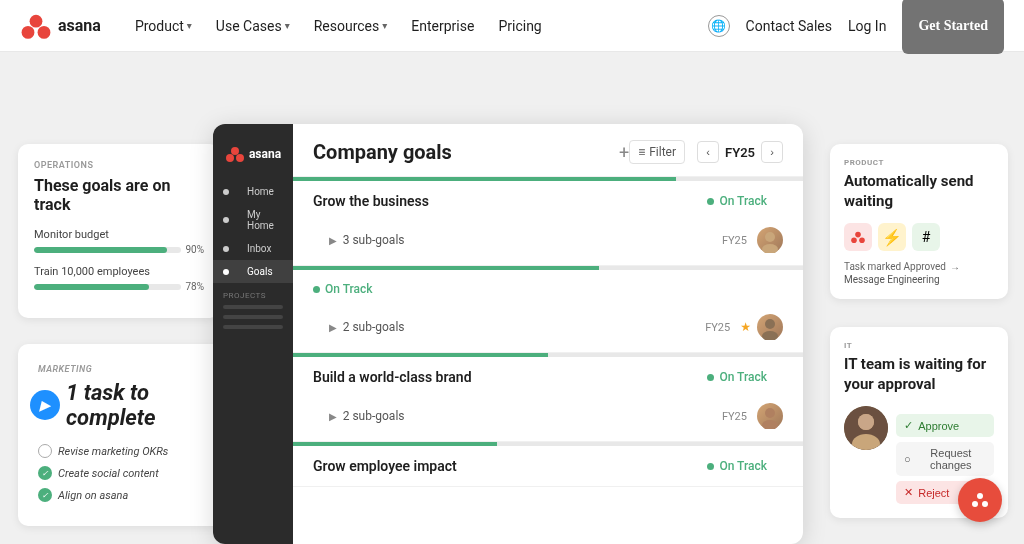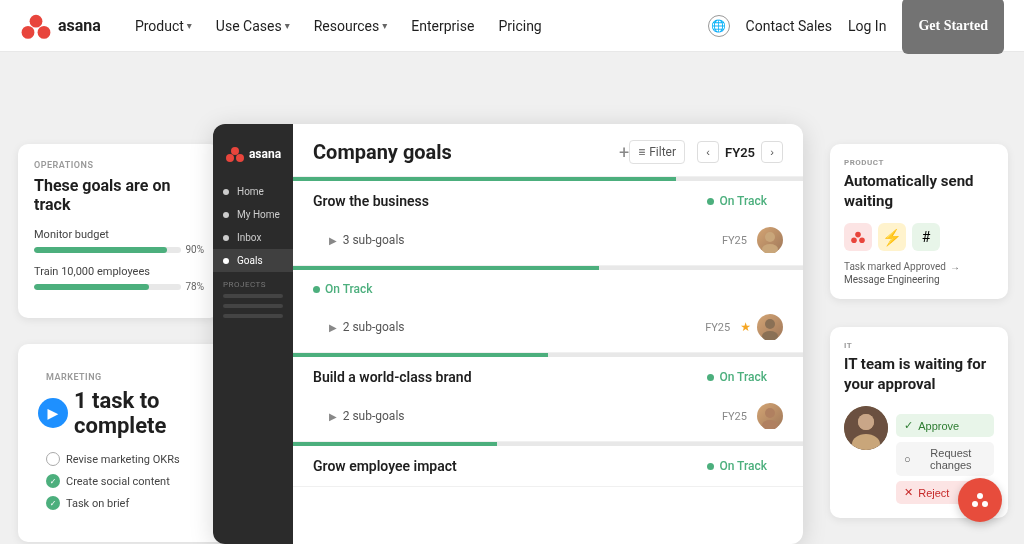--- a/index.html
+++ b/index.html
@@ -154,22 +154,23 @@
     }
 
     
     .lower-left-card {
       position: absolute;
       top: 290px;
       left: 18px;
       width: 230px;
       background: #fff;
       border-radius: 10px;
-      padding: 28px;
+      padding: 20px;
       box-shadow: 0 2px 8px rgba(0,0,0,0.08);
+      font-style: italic;
     }
     .task-count-title {
       font-size: 22px;
       font-weight: 700;
       color: #1f1f1f;
     }
     .blue-arrow {
       position: absolute;
       left: -8px;
       top: 50%;
@@ -250,21 +251,21 @@
       color: #fff;
     }
     .sidebar-nav-item {
       width: 100%;
       padding: 6px 10px;
       font-size: 10px;
       color: #ccc;
       cursor: pointer;
       display: flex;
       align-items: center;
-      gap: 8px;
+      gap: 18px;
     }
     .sidebar-nav-item.active {
       background: rgba(255,255,255,0.1);
       color: #fff;
     }
     .sidebar-nav-dot {
       width: 6px;
       height: 6px;
       border-radius: 50%;
       background: #ccc;
@@ -641,21 +642,21 @@
       <div class="task-list-item">
         <div class="task-check-open"></div>
         <span>Revise marketing OKRs</span>
       </div>
       <div class="task-list-item">
         <div class="task-check-done">✓</div>
         <span>Create social content</span>
       </div>
       <div class="task-list-item">
         <div class="task-check-done">✓</div>
-        <span>Task on brief</span>
+        <span>Align on asana</span>
       </div>
     </div>
   </div>
 
   <div class="main-modal">
 
     <div class="sidebar">
       <div class="sidebar-logo">
         <svg class="sidebar-logo-icon" viewBox="0 0 40 40">
           <circle cx="20" cy="14" r="8" fill="#e8453c"></circle>

